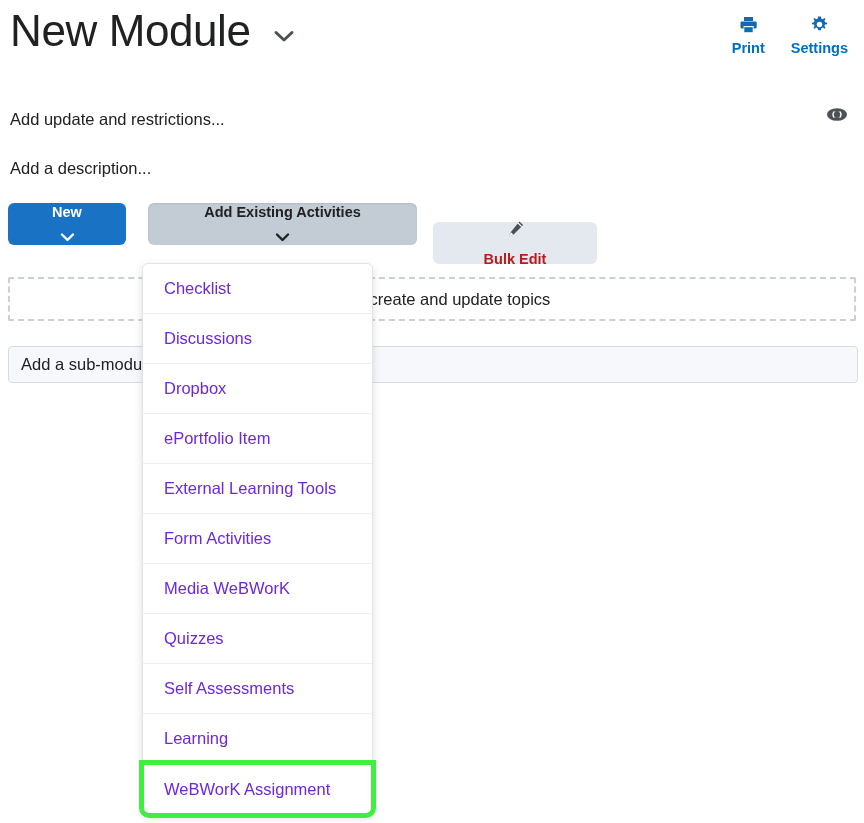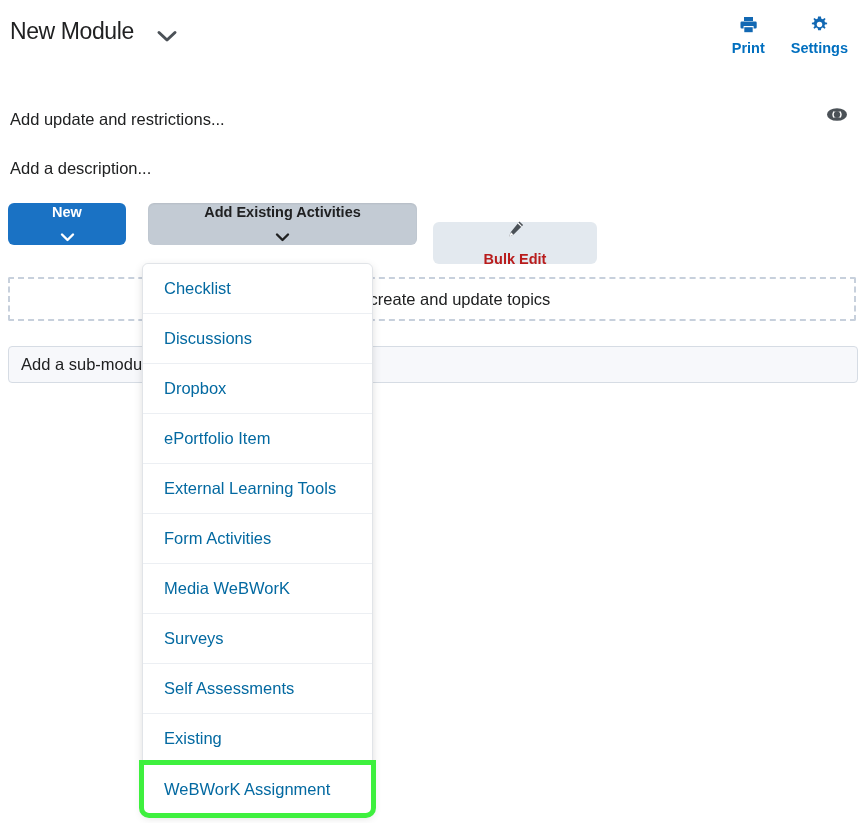--- a/index.html
+++ b/index.html
@@ -25,21 +25,21 @@
     height: 70px;
   }
   #page-title-wrap {
     position: absolute;
     left: 10px;
     top: 8px;
     display: flex;
     align-items: center;
   }
   #page-title {
-    font-size: 23px;
+    font-size: 44px;
     font-weight: 400;
     letter-spacing: -0.4px;
     color: #202122;
     line-height: 46px;
   }
   #title-chevron {
     margin-left: 22px;
     margin-top: 10px;
     display: inline-flex;
     cursor: pointer;
@@ -181,21 +181,21 @@
     box-shadow: 0 3px 9px rgba(0,0,0,0.13);
     overflow: visible;
     z-index: 40;
   }
   .menu-item {
     height: 50px;
     display: flex;
     align-items: center;
     padding: 0 0 0 21px;
     font-size: 16.5px;
-    color: #0369a1;
+    color: #6d28d9;
     cursor: pointer;
     border-bottom: 1px solid #eceff3;
     background: #ffffff;
     position: relative;
   }
   .menu-item:first-child { border-radius: 6px 6px 0 0; }
   .menu-item:last-child { border-bottom: none; border-radius: 0 0 6px 6px; }
   .menu-item.highlighted {
     outline: 5px solid #3ef03e;
     outline-offset: -1px;
@@ -308,24 +308,24 @@
     <div class="menu-item">
       <span>External Learning Tools</span>
     </div>
     <div class="menu-item">
       <span>Form Activities</span>
     </div>
     <div class="menu-item">
       <span>Media WeBWorK</span>
     </div>
     <div class="menu-item">
-      <span>Surveys</span>
+      <span>Quizzes</span>
     </div>
     <div class="menu-item">
       <span>Self Assessments</span>
     </div>
     <div class="menu-item">
-      <span>Existing</span>
+      <span>Learning</span>
     </div>
     <div class="menu-item highlighted" style="outline-color: rgb(62, 240, 62);">
       <span>WeBWorK Assignment</span>
     </div>
   </div>
 
 </body></html>

